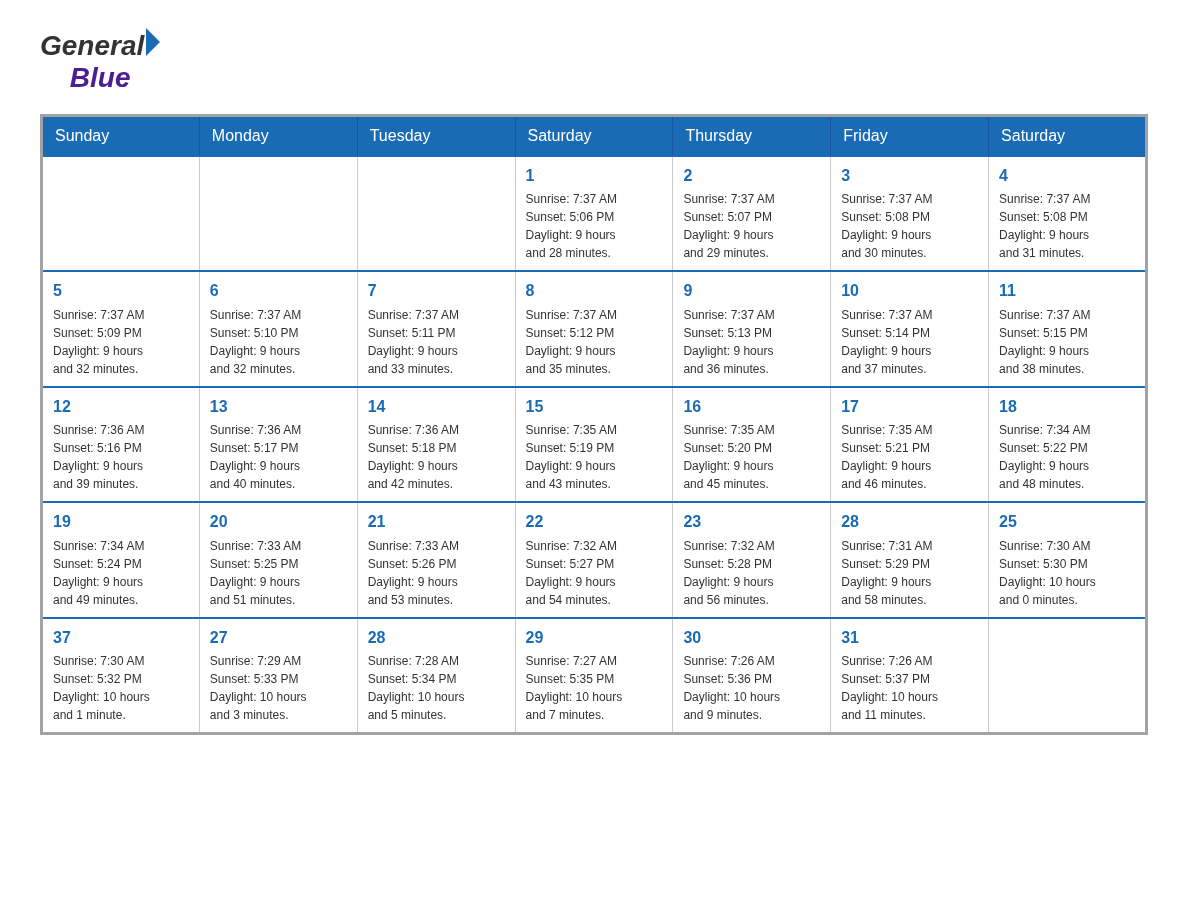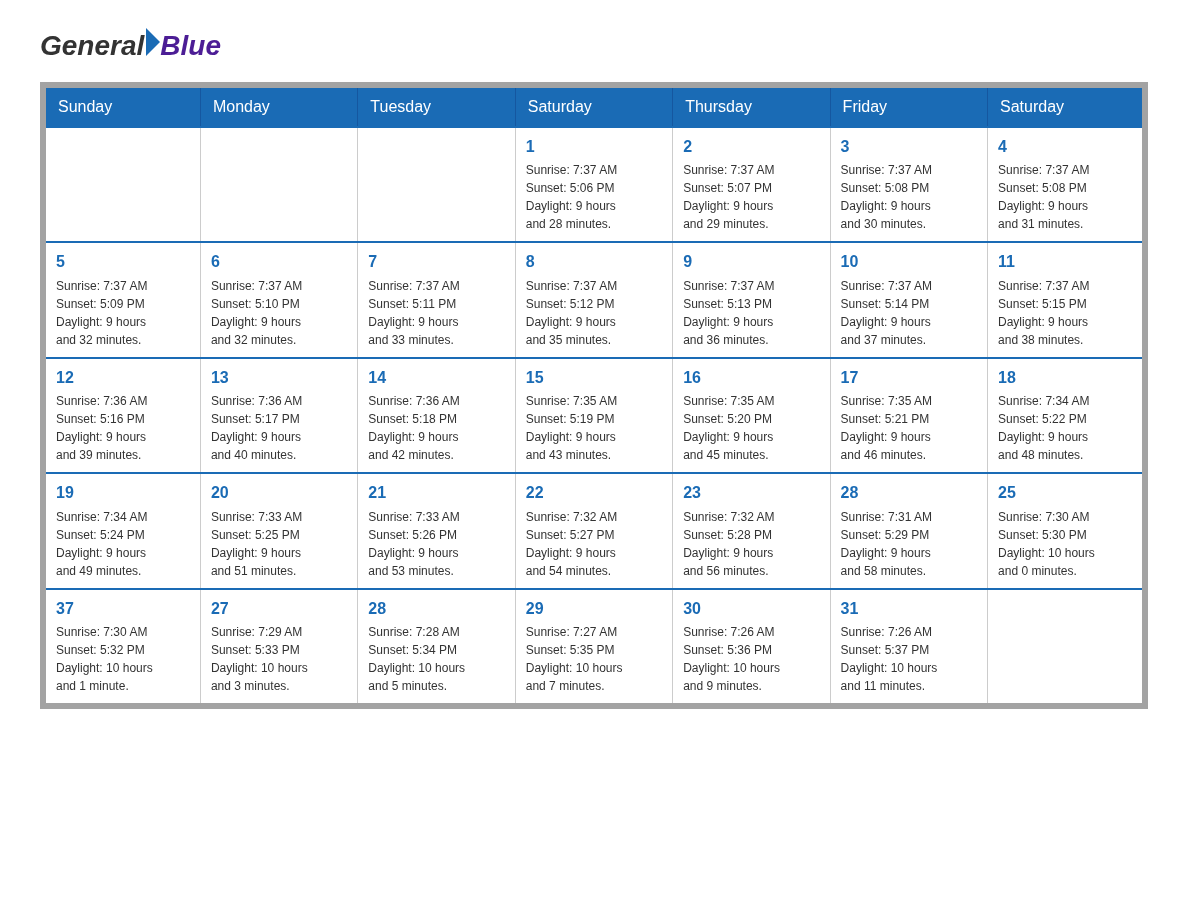--- a/index.html
+++ b/index.html
@@ -51,21 +51,21 @@
       line-height: 1.1;
     }
     .location {
       font-size: 20px;
       color: #555;
       margin-top: 4px;
     }
     .calendar {
       width: 100%;
       border-collapse: collapse;
-      border: 6px solid #a3a3a3;
+      border: 3px solid #a3a3a3;
     }
     .calendar th {
       background-color: #1a6bb5;
       color: #fff;
       font-size: 16px;
       font-weight: normal;
       padding: 10px 12px;
       text-align: left;
       border: 1px solid #1557a0;
     }
@@ -96,21 +96,21 @@
     }
     tr.week-row td {
       border-top: 2px solid #1a6bb5;
     }
   </style>
 </head>
 <body>
 
 <div class="header">
   <div class="logo">
-    <div style="display:flex; flex-direction:row; align-items:center;">
+    <div style="display:flex; flex-direction:column; align-items:center;">
       <div style="display:flex; align-items:center;">
         <span class="logo-text-general">General</span>
         <div class="logo-arrow"></div>
       </div>
       <span class="logo-text-blue">Blue</span>
     </div>
   </div>
   <div class="title-section">
   </div>
 </div>

